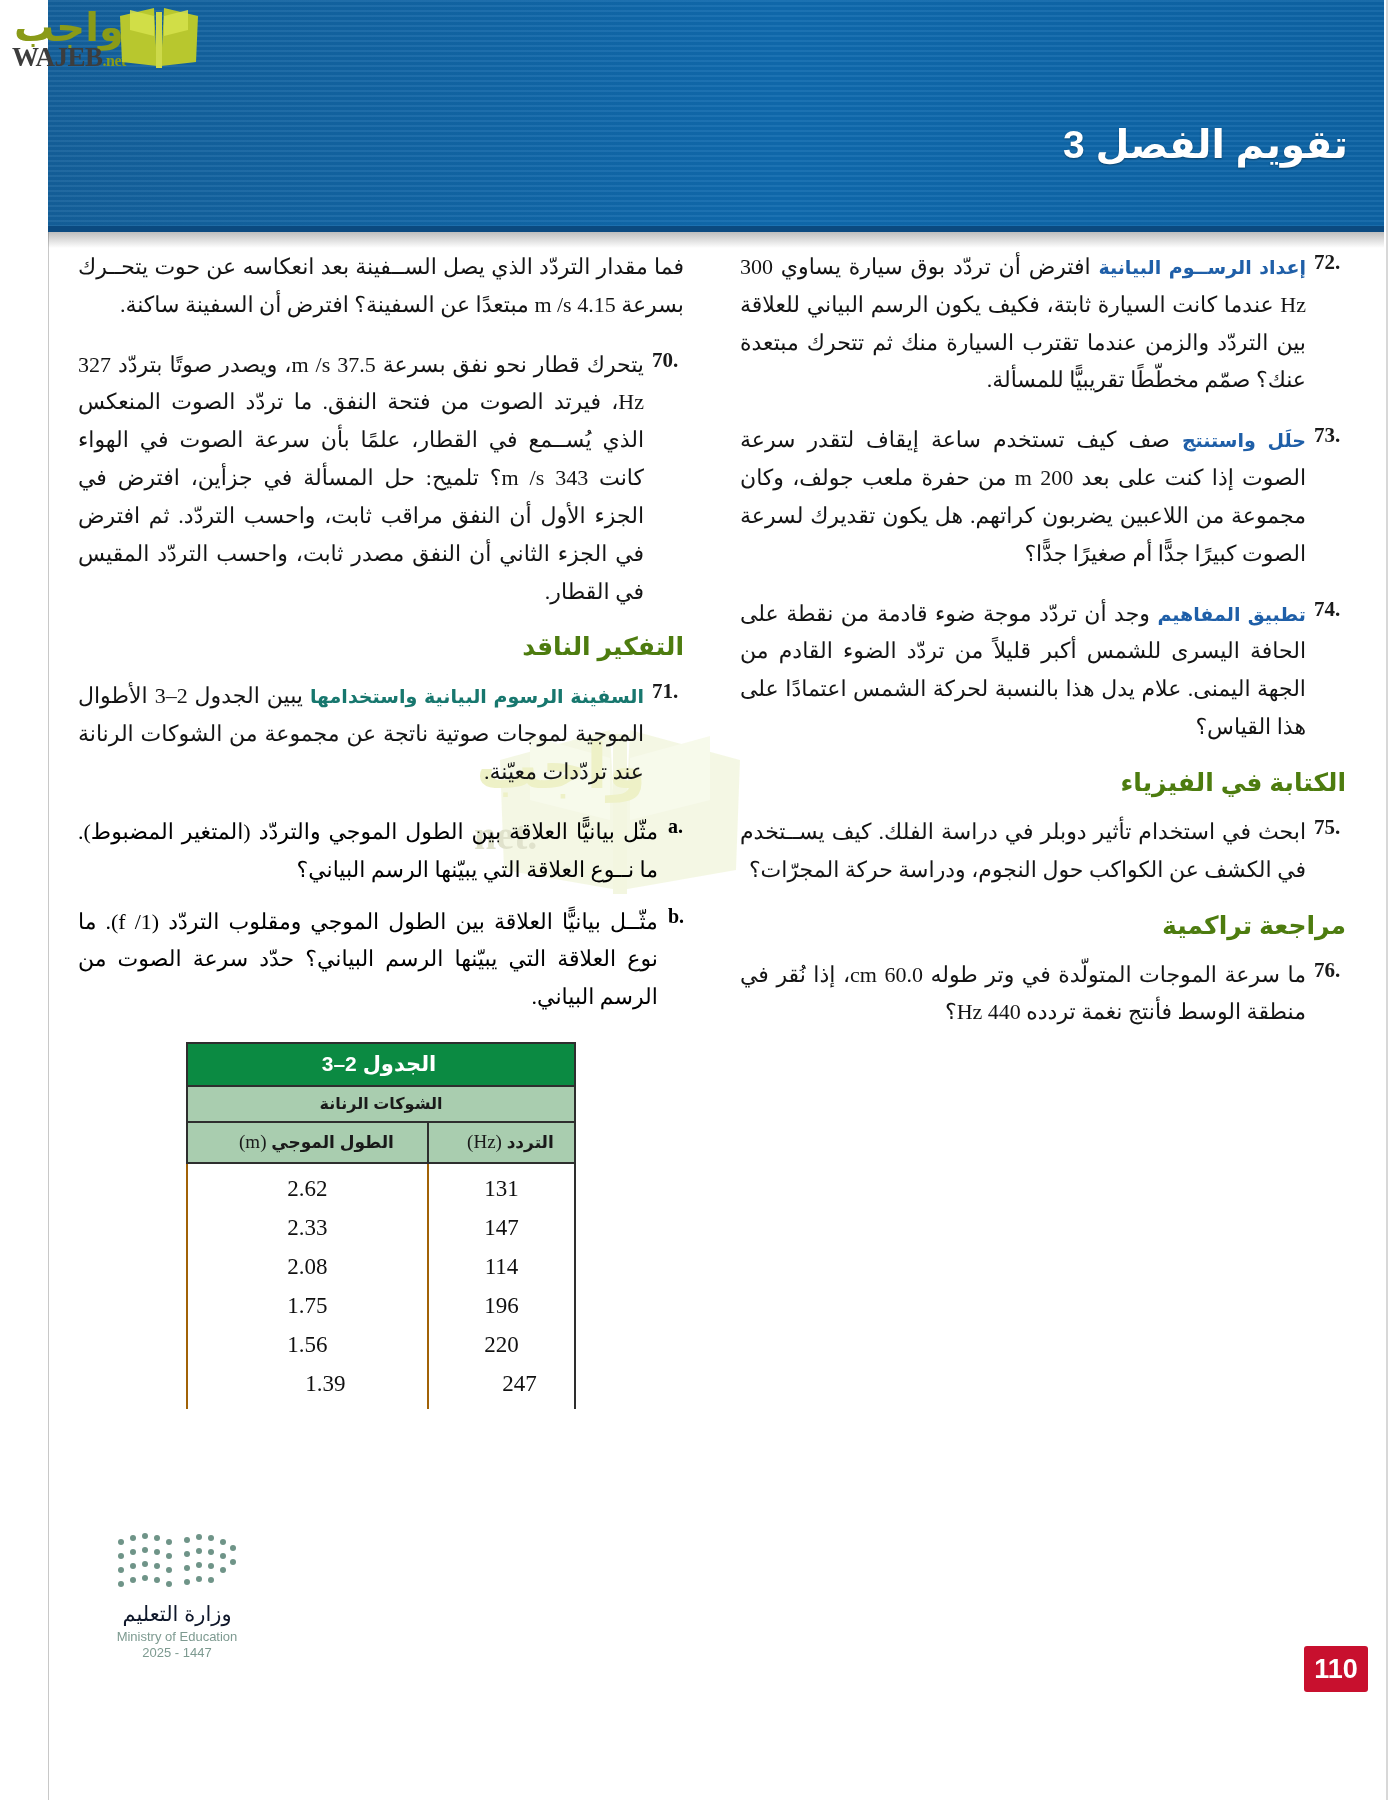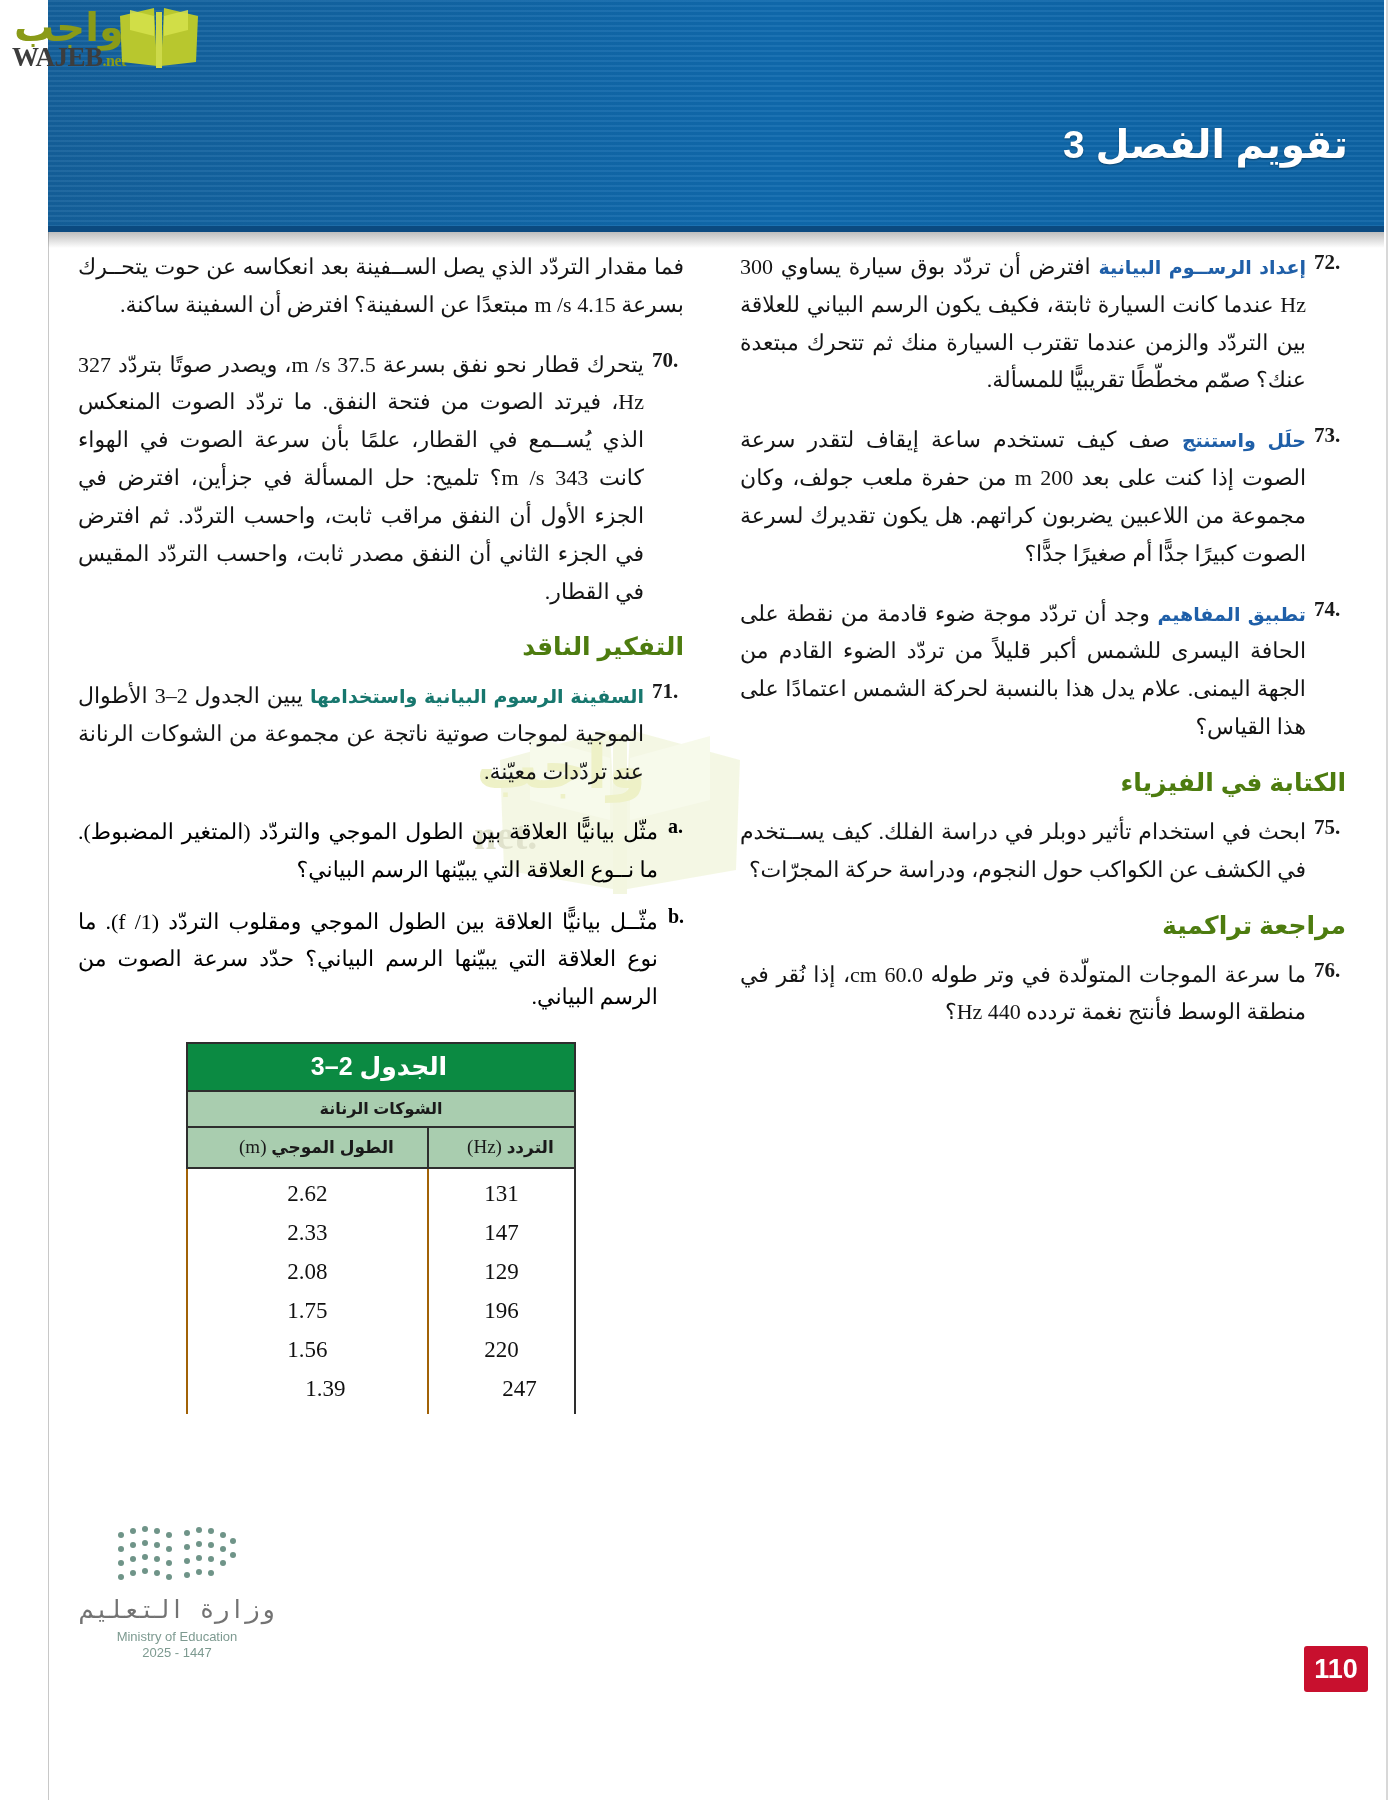--- a/index.html
+++ b/index.html
@@ -262,21 +262,21 @@
     background: #ffffff;
   }
   table.data-table td, table.data-table th {
     border: 2px solid #2e2e2e;
   }
   .tbl-title {
     background: #0b8a42;
     color: #ffffff;
     font-family: "Liberation Sans", "DejaVu Sans", sans-serif;
     font-weight: bold;
-    font-size: 25px;
+    font-size: 21px;
     text-align: center;
     padding: 8px 4px 9px 0;
     border-bottom: 2px solid #2e2e2e !important;
   }
   .tbl-sub {
     background: #a9cdaf;
     color: #1a1a1a;
     font-family: "Liberation Sans", "DejaVu Sans", sans-serif;
     font-weight: bold;
     font-size: 16px;
@@ -321,23 +321,23 @@
     position: absolute;
     left: 72px;
     bottom: 140px;
     width: 210px;
     text-align: center;
     direction: rtl;
     z-index: 10;
   }
   .ministry-dots { width: 128px; height: 62px; margin: 0 auto 8px auto; display:block; }
   .ministry-ar {
-    font-family: Liberation Mono, monospace;
-    font-size: 25px;
-    color: #737373;
+    font-family: Liberation Sans, sans-serif;
+    font-size: 21px;
+    color: #0f172a;
     letter-spacing: 1px;
     white-space: nowrap;
   }
   .ministry-en {
     font-family: "Liberation Sans", "DejaVu Sans", sans-serif;
     font-size: 13px;
     color: #7d9a90;
     margin-top: 3px;
   }
   .ministry-yr {
@@ -481,21 +481,21 @@
             </tr>
             <tr class="data-row first-data">
               <td class="cell">131</td>
               <td class="cell">2.62</td>
             </tr>
             <tr class="data-row">
               <td class="cell">147</td>
               <td class="cell">2.33</td>
             </tr>
             <tr class="data-row">
-              <td class="cell">129</td>
+              <td class="cell">114</td>
               <td class="cell">2.08</td>
             </tr>
             <tr class="data-row">
               <td class="cell">196</td>
               <td class="cell">1.75</td>
             </tr>
             <tr class="data-row">
               <td class="cell">220</td>
               <td class="cell">1.56</td>
             </tr>

